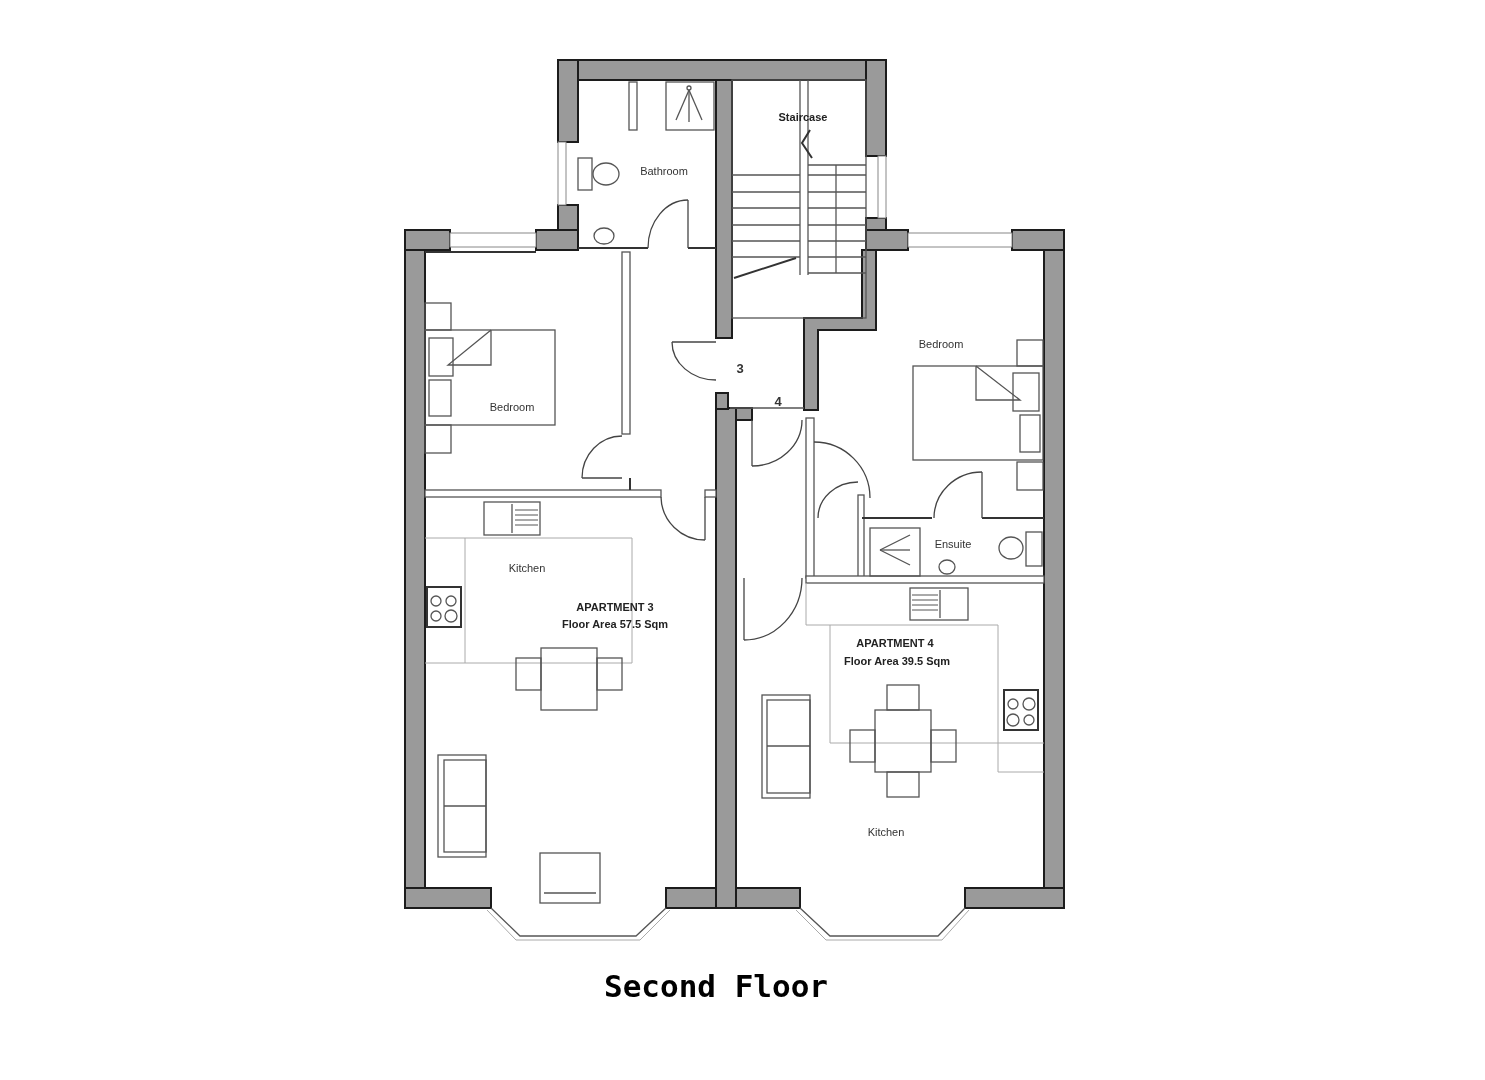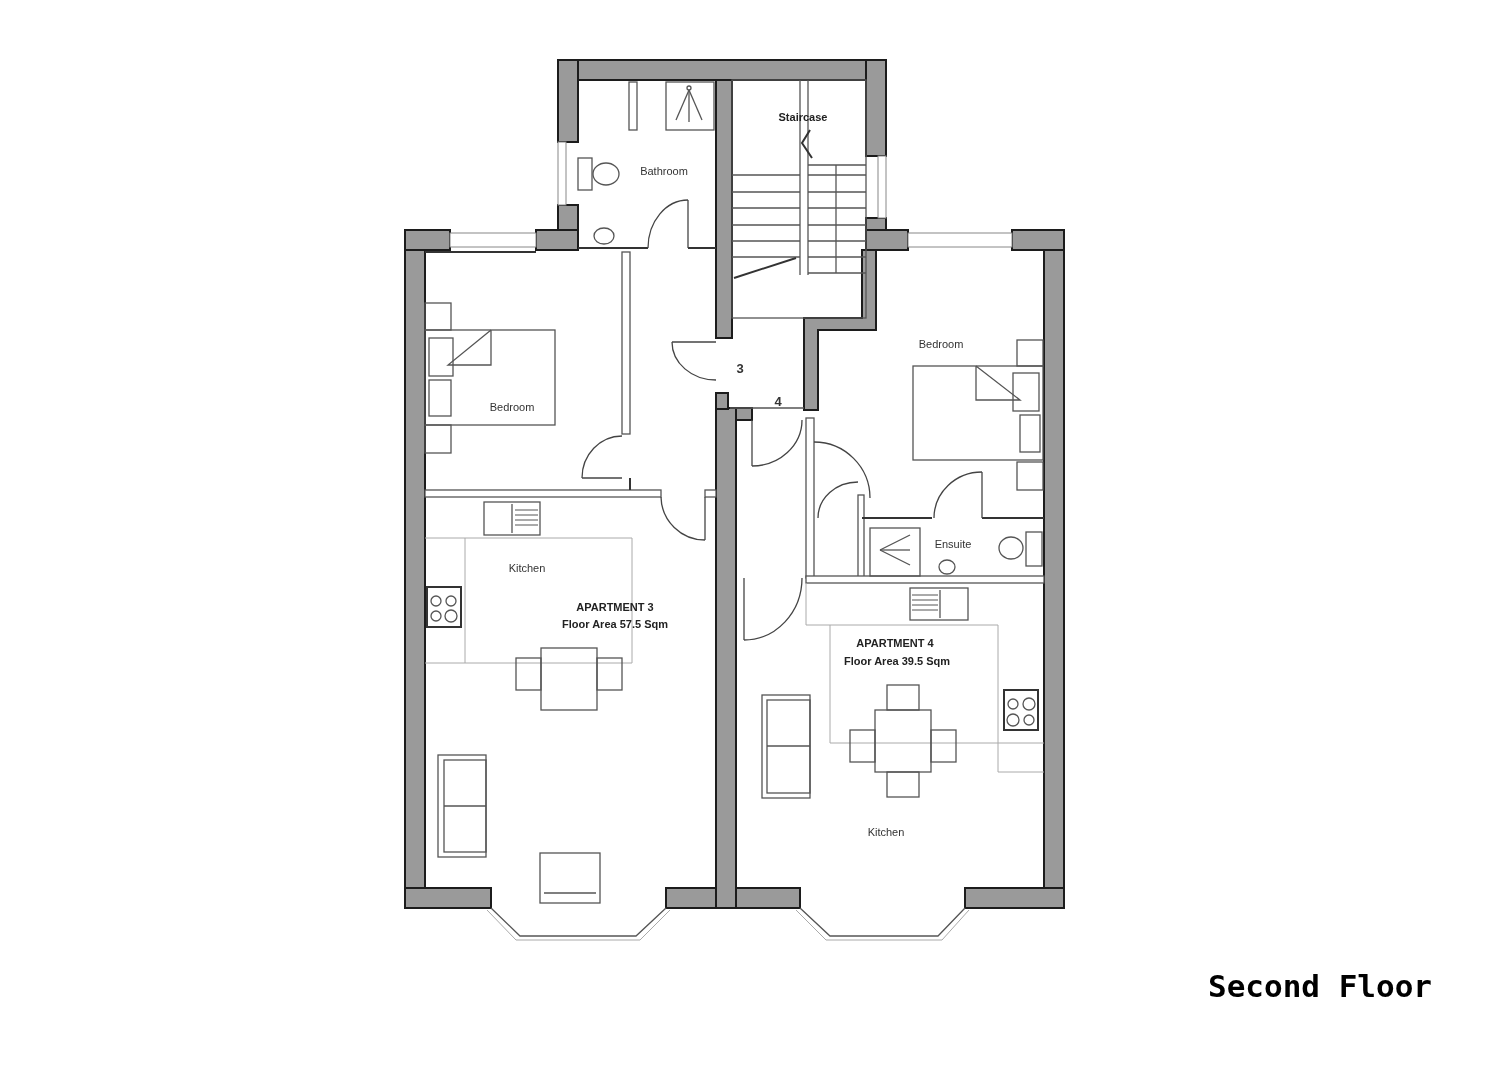--- a/index.html
+++ b/index.html
@@ -9,21 +9,21 @@
     .thin { fill: none; stroke: #555; stroke-width: 1.3; }
     .thinfill { fill: #fff; stroke: #555; stroke-width: 1.3; }
     .faint { fill: none; stroke: #aaa; stroke-width: 1; }
     .door { fill: none; stroke: #444; stroke-width: 1.3; }
     .dark { fill: none; stroke: #333; stroke-width: 2; }
     .win { fill: #fff; stroke: #888; stroke-width: 1; }
     .lbl { font-family: "Liberation Sans", sans-serif; font-size: 11px; fill: #333; }
     .lblb { font-family: "Liberation Sans", sans-serif; font-size: 11px; fill: #222; font-weight: bold; }
     .marker { font-family: "Liberation Sans", sans-serif; font-size: 13px; fill: #333; font-weight: bold; }
     .title {
-      position: absolute; left: 0; width: 1432px; top: 968px; text-align: right;
+      position: absolute; left: 0; width: 1432px; top: 968px; text-align: center;
       font-family: "DejaVu Sans Mono", monospace; font-weight: bold; font-size: 31px; color: #000;
     }
   </style>
 </head>
 <body>
 
 <svg id="plan" viewBox="0 0 1485 1080" xmlns="http://www.w3.org/2000/svg">
 
   <g>
 

